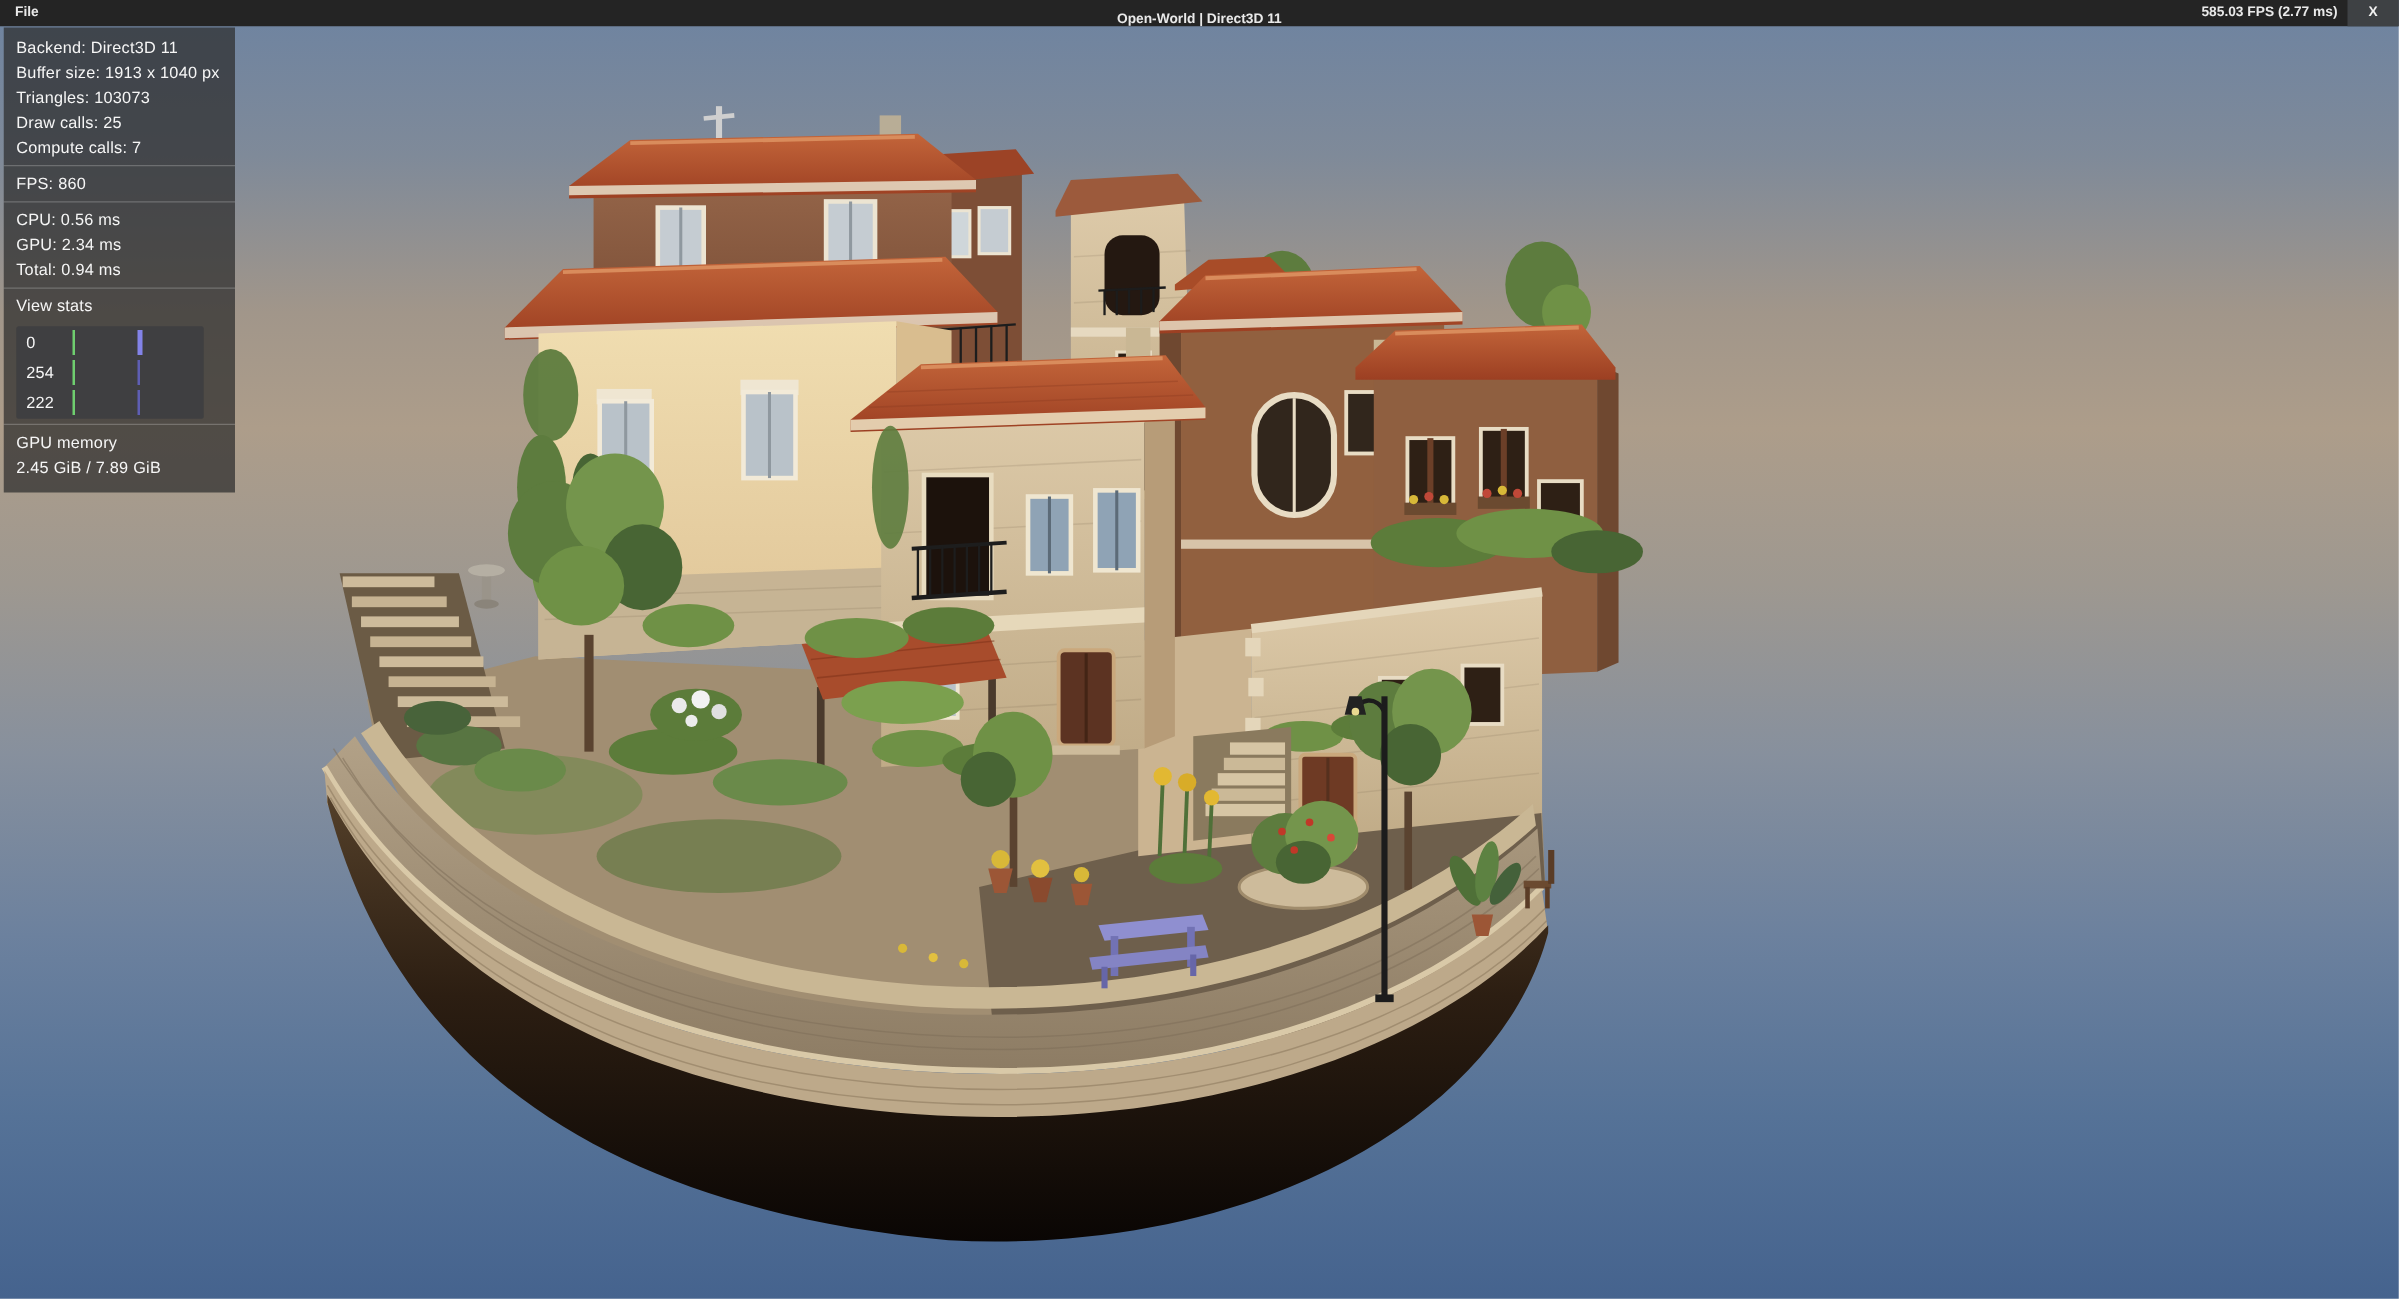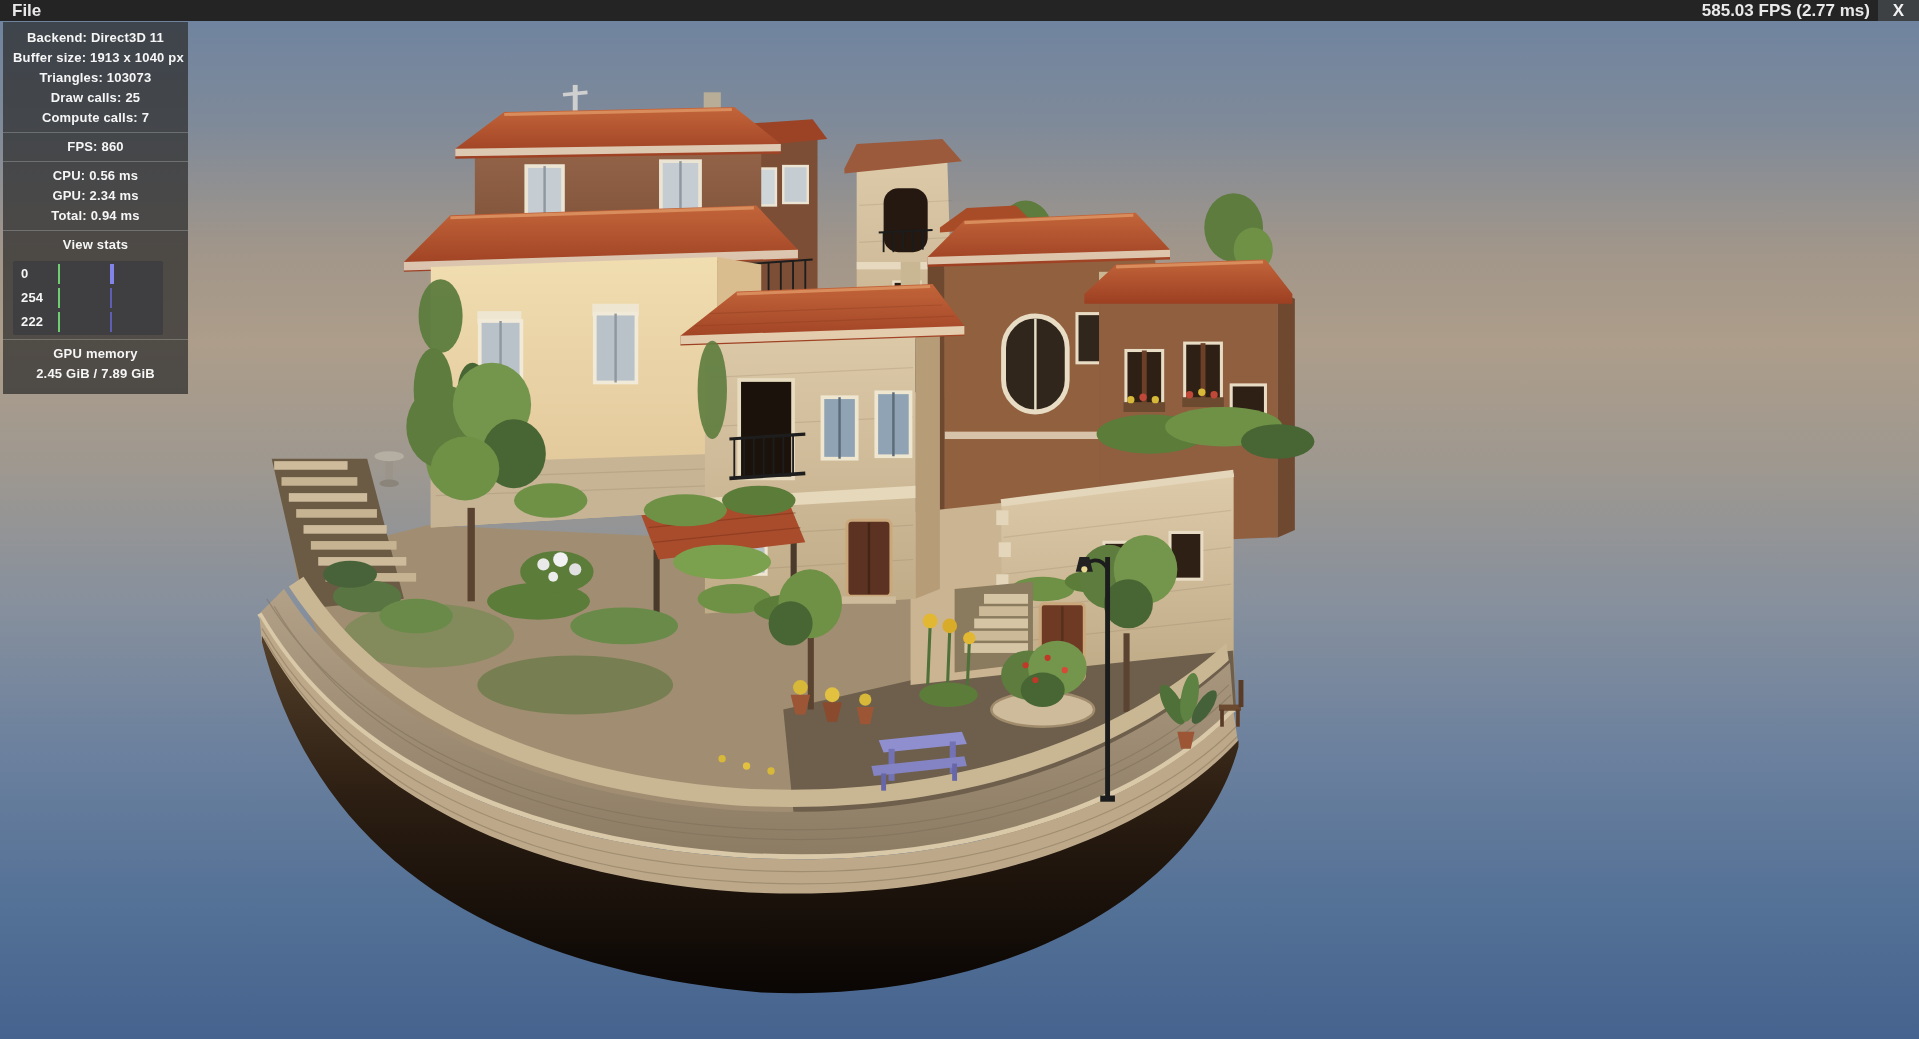--- a/index.html
+++ b/index.html
@@ -9,37 +9,36 @@
     background:linear-gradient(180deg,
       #6d83a1 0%, #7f8a99 12%, #a1968a 24%, #ad9d8a 33%,
       #9e9890 45%, #87909d 58%, #6c819e 72%, #557297 86%, #45638e 100%);
   }
   
   #viewport{position:absolute;left:0;top:21px;width:1919px;height:1018px;}
   #viewport svg{display:block;width:100%;height:100%;}
   
   .titlebar{
     position:absolute;left:0;top:0;width:1919px;height:21px;
-    background:#242424;color:#e9e9e9;font-size:17px;font-weight:bold;
+    background:#242424;color:#e9e9e9;font-size:11px;font-weight:bold;
     display:flex;align-items:flex-end;z-index:30;
   }
   .menu-file{padding:0 12px;height:21px;line-height:21px;cursor:default;}
   .tb-title{position:absolute;left:0;right:0;text-align:center;pointer-events:none;}
   .tb-right{position:absolute;right:49px;top:0;line-height:21px;}
   .tb-close{
     position:absolute;right:0;top:0;width:41px;height:21px;line-height:21px;
     text-align:center;background:#3e4144;color:#f2f2f2;cursor:default;
   }
   
   .stats-panel{
     position:absolute;left:3px;top:22px;width:185px;z-index:20;
     background:rgba(44,44,44,0.72);color:#f6f6f6;
-    font-size:13px;font-weight:bold;letter-spacing:.2px;
+    font-size:13px;font-weight:normal;letter-spacing:.2px;
     padding:6px 0 10px 0;
-    text-align:center;
   }
   .stats-panel .row{padding:0 10px;line-height:20px;white-space:nowrap;}
   .stats-panel .sep{border:none;border-top:1px solid rgba(255,255,255,.22);margin:4px 0;}
   .hist{
     margin:6px 10px 4px 10px;width:150px;height:74px;background:#3f3f41;
     border-radius:2px;box-sizing:border-box;padding-top:1px;
   }
   .hist-row{position:relative;height:24px;}
   .hist-row .hlabel{position:absolute;left:8px;top:0;line-height:24px;}
   .tick{position:absolute;top:2px;height:20px;}
@@ -457,20 +456,21 @@
       <circle cx="590" cy="600" r="3" fill="#d8b838"></circle>
           <circle cx="610" cy="606" r="3" fill="#e2c040"></circle>
           <circle cx="630" cy="610" r="3" fill="#d8b838"></circle>
     </g>
   </g>
 </svg>
 </div>
 
 <div class="titlebar">
   <div class="menu-file">File</div>
+  <div class="tb-title">Open-World | Direct3D 11</div>
   <div class="tb-right">585.03 FPS (2.77 ms)</div>
   <div class="tb-close">X</div>
 </div>
 
 <div class="stats-panel">
   <div class="row">Backend: Direct3D 11</div>
   <div class="row">Buffer size: 1913 x 1040 px</div>
   <div class="row">Triangles: 103073</div>
   <div class="row">Draw calls: 25</div>
   <div class="row">Compute calls: 7</div>

